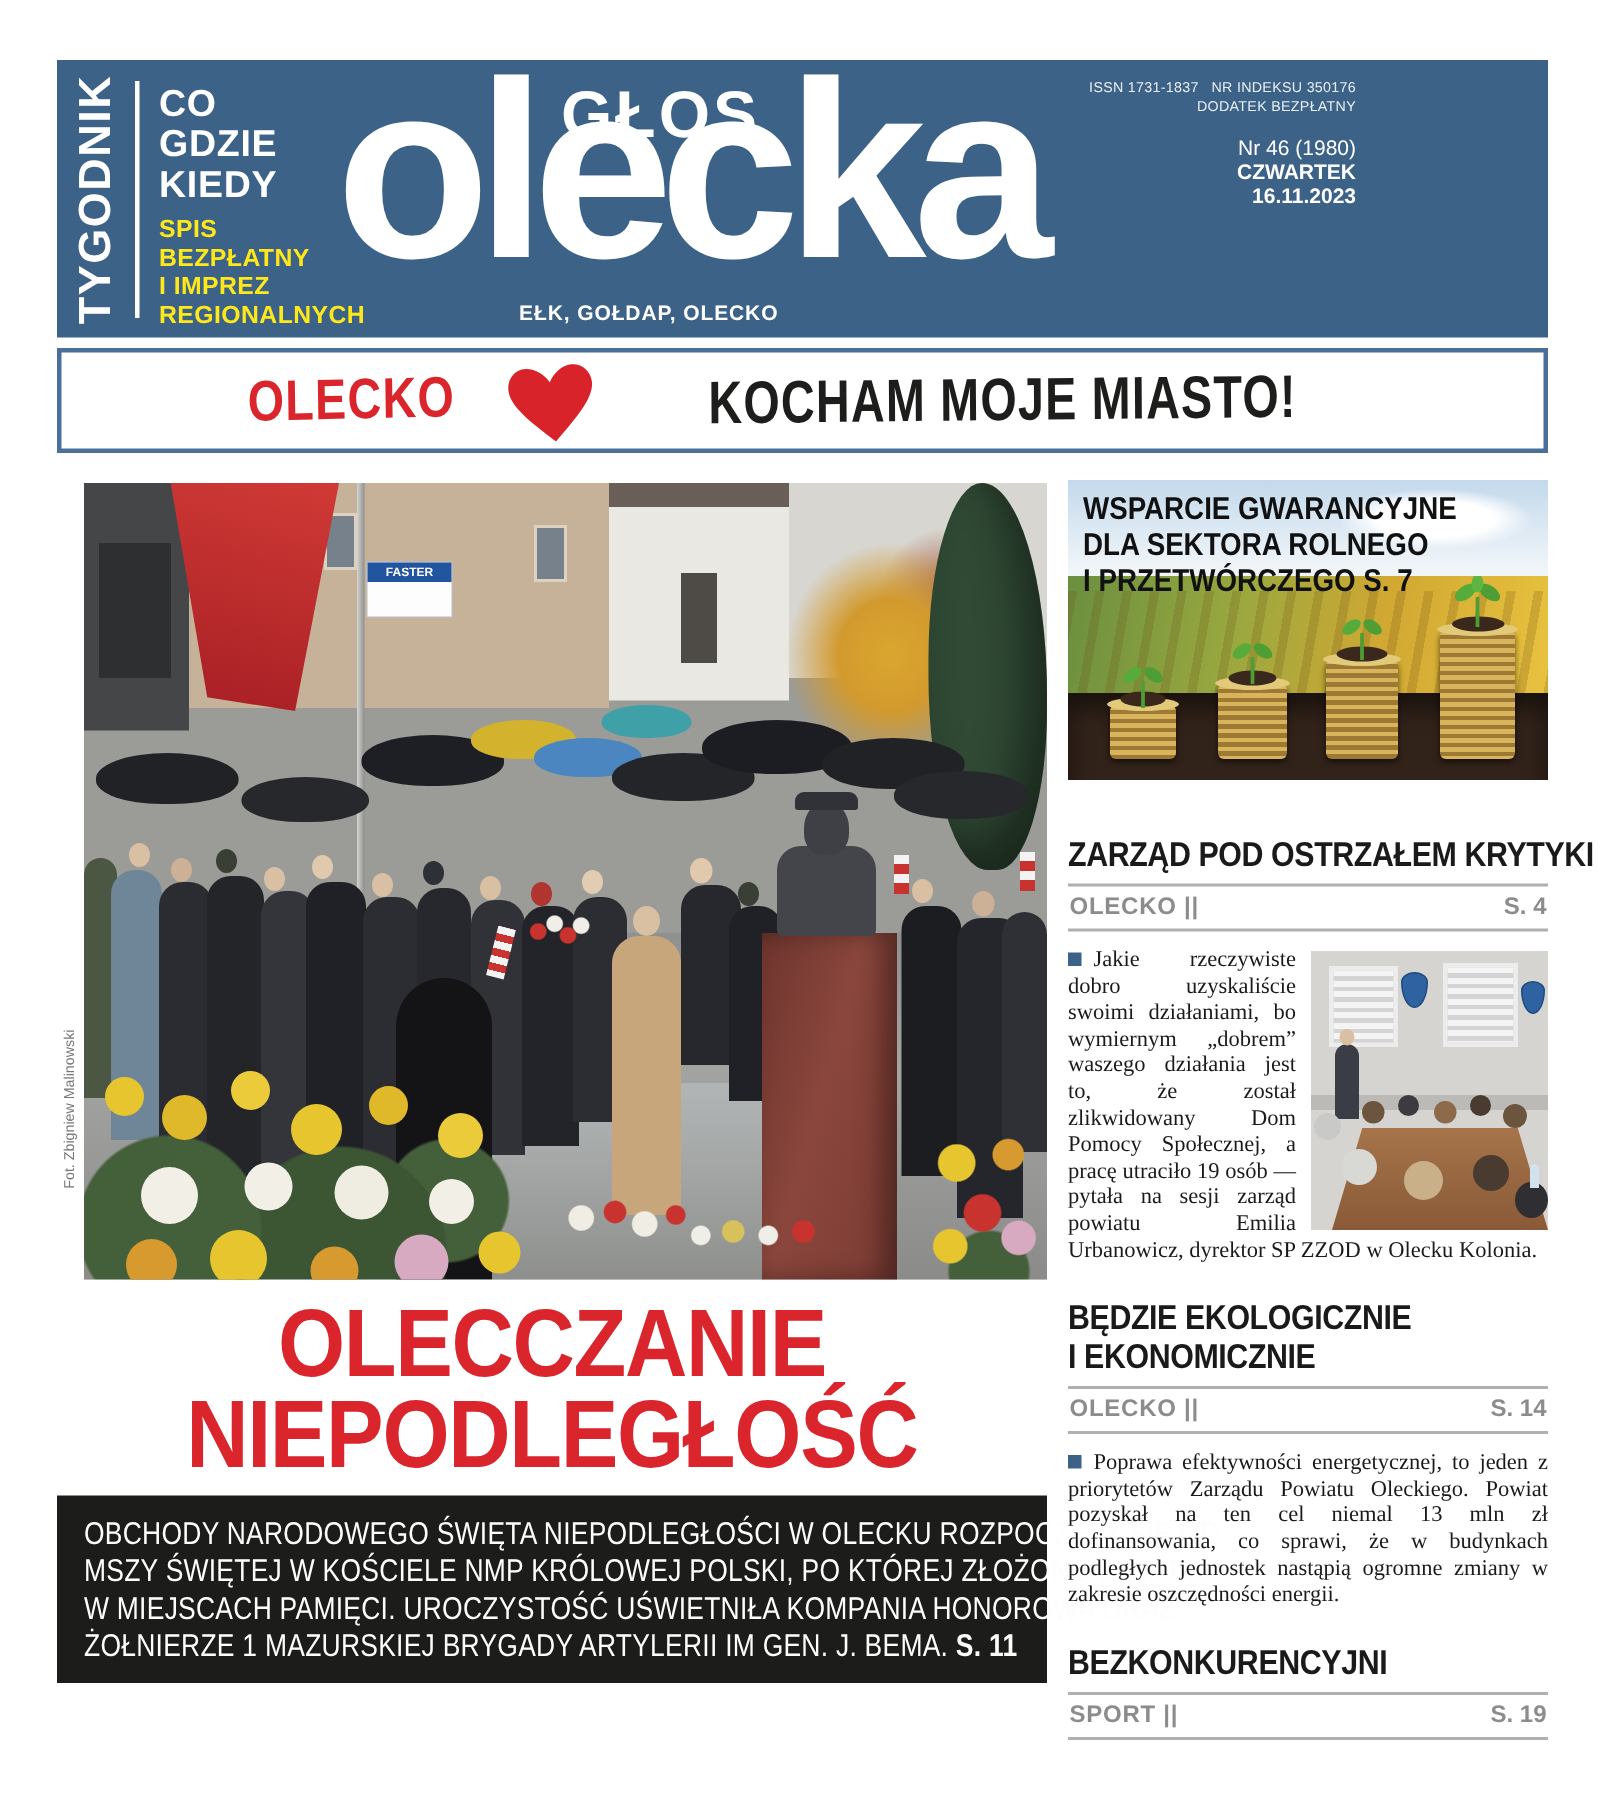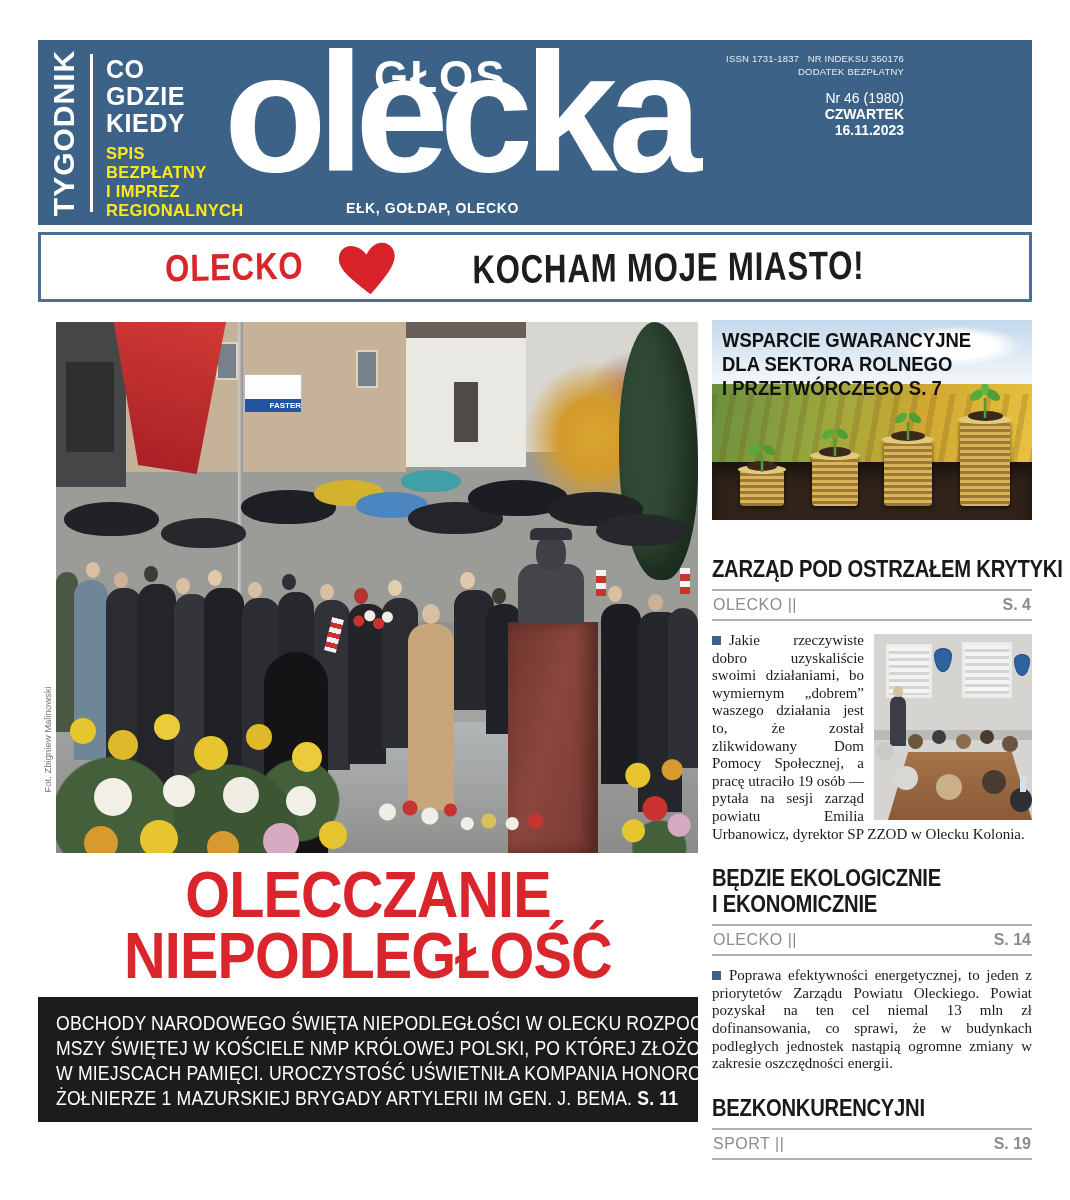--- a/index.html
+++ b/index.html
@@ -37,21 +37,21 @@
   .front-photo{position:relative;margin-left:18px;width:642px;height:531px;overflow:hidden;background:#9b9b97;}
 
   
   .pave{left:0;top:300px;width:642px;height:231px;background:linear-gradient(180deg,#8f9090 0%,#a3a4a2 40%,#8b8c8a 100%);}
   .pave-wet{left:240px;top:400px;width:260px;height:131px;background:linear-gradient(180deg,rgba(190,196,198,.55),rgba(150,152,150,.2));}
   .bld-dark{left:0;top:0;width:70px;height:165px;background:#454648;}
   .bld-dark i{position:absolute;left:10px;top:40px;width:48px;height:90px;background:#2e2f31;}
   .bld-tan{left:70px;top:0;width:280px;height:150px;background:#c6b298;}
   .win{position:absolute;width:18px;height:34px;background:#77818c;border:2px solid #ddd2c0;}
   .sign-faster{position:absolute;left:118px;top:52px;width:56px;height:36px;background:#fdfdfd;border:1px solid #bbb;font-size:8px;font-weight:bold;color:#fff;}
-  .sign-faster i{display:block;background:#2255a0;height:13px;font-style:normal;text-align:right;line-height:13px;margin-top:24px;}
+  .sign-faster i{display:block;background:#2255a0;height:13px;font-style:normal;text-align:center;line-height:13px;}
   .bld-white{left:350px;top:0;width:120px;height:145px;background:#eae8e2;}
   .bld-white i{position:absolute;left:0;top:0;width:120px;height:16px;background:#6a5f58;}
   .bld-white u{position:absolute;left:48px;top:60px;width:24px;height:60px;background:#4e4a46;text-decoration:none;}
   .bld-right{left:470px;top:0;width:172px;height:130px;background:#d8d6d0;}
   .autumn-red{left:530px;top:30px;width:90px;height:90px;background:radial-gradient(closest-side,#a3593f,rgba(163,89,63,0));}
   .tree-gold{left:468px;top:40px;width:140px;height:150px;background:radial-gradient(closest-side,#dba62f 0%,#d29a2e 50%,rgba(210,154,46,0) 100%);}
   .conifer{left:563px;top:0;width:79px;height:258px;background:#304a35;border-radius:45% 55% 42% 50%;box-shadow:inset -14px -18px 30px rgba(0,0,0,.45);}
   .flag{left:48px;top:0;width:122px;height:152px;background:linear-gradient(15deg,#a61e24,#d03a35);clip-path:polygon(8% 0,100% 0,76% 100%,28% 94%);}
   .pole{left:182px;top:0;width:5px;height:531px;background:linear-gradient(90deg,#d4d4d2,#8f8f8d);}
   .um{position:absolute;border-radius:50% 50% 46% 46%;}
@@ -113,21 +113,21 @@
   .stack i{position:absolute;left:-2px;top:-5px;right:-2px;height:9px;background:#e3c97a;border-radius:50%;}
   .stack u{position:absolute;left:15%;top:-9px;width:70%;height:10px;background:#3a281c;border-radius:50%;text-decoration:none;}
   .sprout{position:absolute;width:34px;height:34px;}
   .promo-title{left:10px;top:8px;color:#111;font-weight:bold;font-size:21px;line-height:24px;}
   .promo-title .cx{transform:scaleX(.88);}
 
   .section{margin-top:0;}
   .sec-title{color:#1a1a1a;font-weight:bold;font-size:23px;line-height:26px;}
   .sec-title .cx{transform:scaleX(.88);letter-spacing:-.3px;}
   .kicker-row{display:flex;justify-content:space-between;align-items:center;border-top:2px solid #b0b0b0;border-bottom:2px solid #b0b0b0;margin-top:7px;padding:5px 1px;}
-  .kicker{color:#8c8c8c;font-weight:normal;font-size:16px;letter-spacing:.5px;}
+  .kicker{color:#8c8c8c;font-weight:bold;font-size:16px;letter-spacing:.5px;}
   .pageref{color:#8c8c8c;font-weight:bold;font-size:16px;}
   .body-text{font-family:"Liberation Serif",serif;font-size:15px;line-height:17.6px;color:#1a1a1a;text-align:justify;margin-top:11px;}
   .blt{display:inline-block;width:9px;height:9px;background:#3c6288;margin-right:8px;}
   .council-photo{float:right;position:relative;width:158px;height:186px;margin:2px 0 4px 10px;background:#d6d4d0;overflow:hidden;}
   .cp-window{position:absolute;background:repeating-linear-gradient(180deg,#f4f4f4 0 4px,#d4d4d4 4px 7px);border:3px solid #ececec;}
   .cp-shield{position:absolute;background:#2f62a0;border:1px solid #1d4a80;border-radius:50% 50% 50% 50%/28% 28% 72% 72%;}
   .cp-wall-strip{left:0;top:96px;width:158px;height:10px;background:#bcbab6;}
   .cp-table{left:14px;top:118px;width:144px;height:68px;background:linear-gradient(180deg,#a5744a,#8a5a38);clip-path:polygon(14% 0,86% 0,100% 100%,0 100%);}
   .cp-head{position:absolute;border-radius:50%;}
   .cp-body{position:absolute;border-radius:10px 10px 0 0;}

